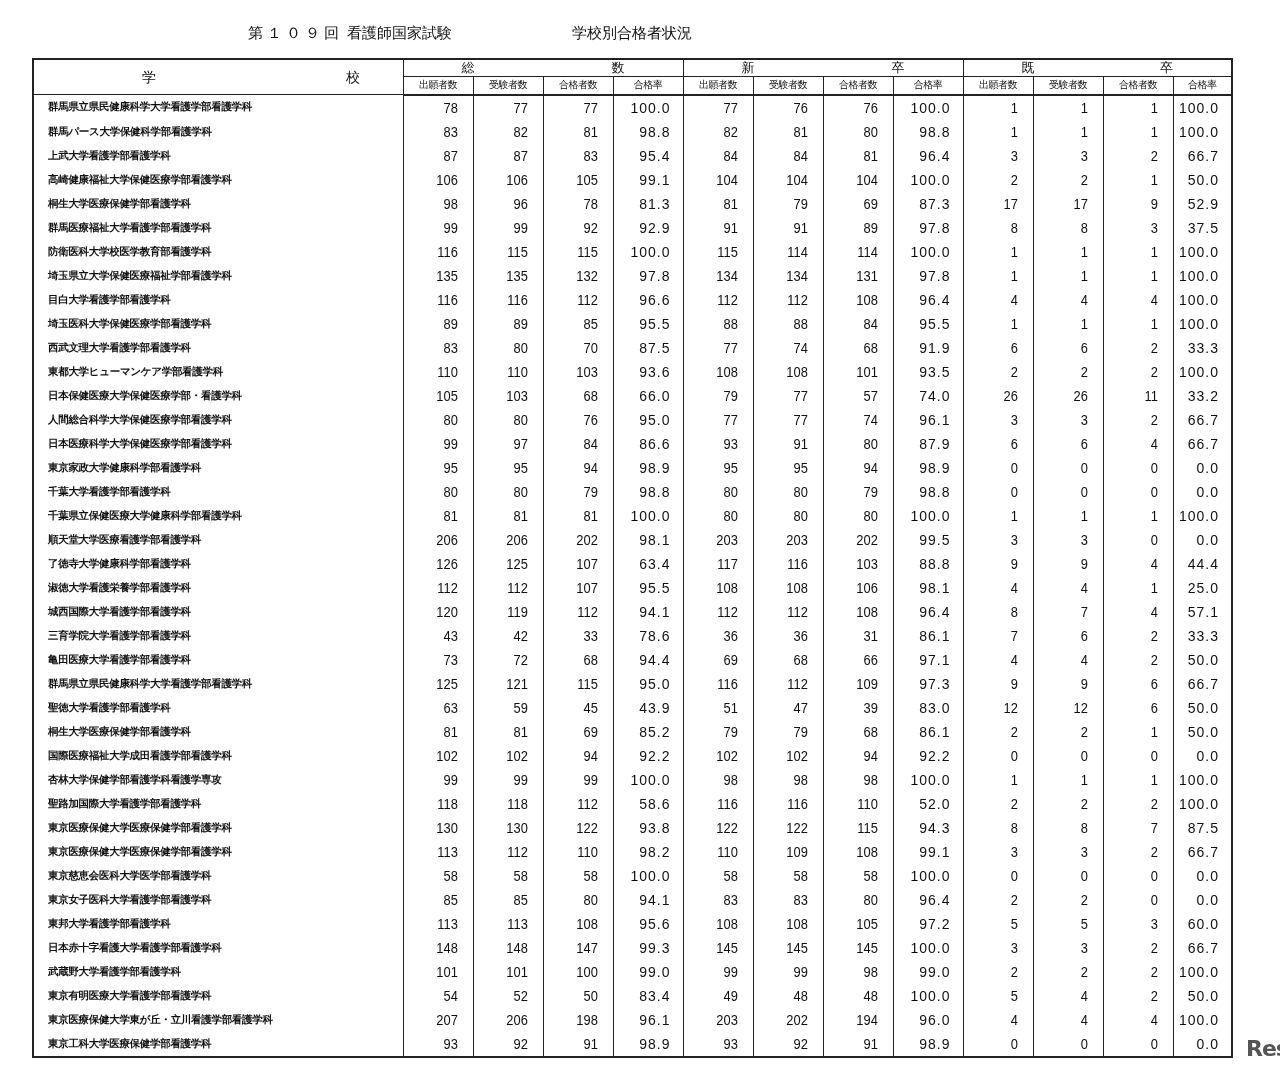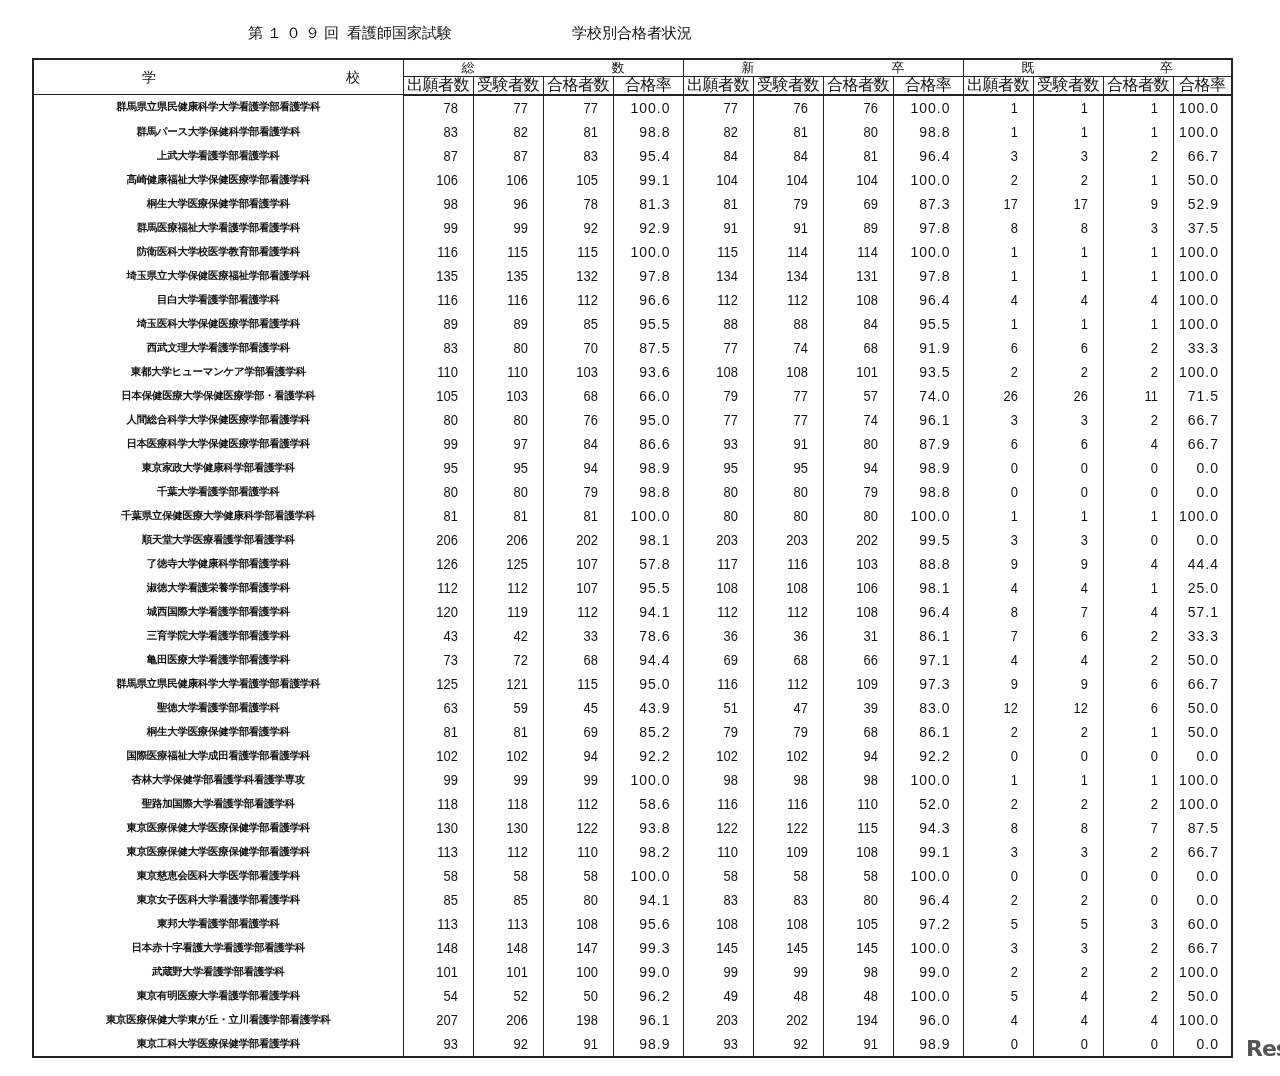--- a/index.html
+++ b/index.html
@@ -27,36 +27,36 @@
   table.results col.c-last { width: 59px; }
   thead th {
     font-weight: normal; font-family: "DejaVu Sans", sans-serif;
     padding: 0; line-height: 16px; height: 16px; font-size: 13px;
     border-left: 1px solid #222; border-right: 1px solid #222;
   }
   thead tr.group th { border-top: 1px solid #222; }
   thead tr.group th.grp { position: relative; }
   thead tr.group th.grp span.l { position: absolute; left: 58px; top: 0; }
   thead tr.group th.grp span.r { position: absolute; right: 58px; top: 0; }
-  thead tr.sub th { border-bottom: 2px solid #222; border-top: 1px solid #222; font-size: 16px; letter-spacing: -0.5px; }
+  thead tr.sub th { border-bottom: 2px solid #222; border-top: 1px solid #222; font-size: 10px; letter-spacing: -0.5px; }
   thead th.school-h {
     border-bottom: 1px solid #222; position: relative; height: 34px;
   }
   thead th.school-h span.l { position: absolute; left: 108px; top: 9px; font-size: 14px; }
   thead th.school-h span.r { position: absolute; left: 312px; top: 9px; font-size: 14px; }
 
   tbody td {
     height: 24px; padding: 0; font-size: 14px;
     font-family: "Liberation Sans", sans-serif;
     border-left: 1px solid #222; border-right: 1px solid #222;
     white-space: nowrap;
   }
   tbody td.school {
-    font-size: 10.5px; font-weight: bold; padding-left: 0;
-    font-family: "DejaVu Sans", sans-serif; letter-spacing: -0.3px; text-align: center;
+    font-size: 10.5px; font-weight: bold; padding-left: 14px;
+    font-family: "DejaVu Sans", sans-serif; letter-spacing: -0.3px;
   }
   tbody td.num { text-align: right; padding-right: 16px; transform: scaleX(0.92); transform-origin: right; }
   tbody td.rate { text-align: right; padding-right: 12px; letter-spacing: 1px; }
   tbody tr:last-child td { height: 24px; }
   .watermark {
     position: absolute; left: 1246px; top: 1036px;
     font-family: "DejaVu Sans", sans-serif; font-weight: bold;
     font-size: 22px; color: #555; letter-spacing: -1px;
   }
 </style>
@@ -306,21 +306,21 @@
         <td class="num">103</td>
         <td class="num">68</td>
         <td class="rate">66.0</td>
         <td class="num">79</td>
         <td class="num">77</td>
         <td class="num">57</td>
         <td class="rate">74.0</td>
         <td class="num">26</td>
         <td class="num">26</td>
         <td class="num">11</td>
-        <td class="rate">71.5</td>
+        <td class="rate">33.2</td>
       </tr>
       <tr>
         <td class="school">人間総合科学大学保健医療学部看護学科</td>
         <td class="num">80</td>
         <td class="num">80</td>
         <td class="num">76</td>
         <td class="rate">95.0</td>
         <td class="num">77</td>
         <td class="num">77</td>
         <td class="num">74</td>
@@ -403,21 +403,21 @@
         <td class="num">3</td>
         <td class="num">3</td>
         <td class="num">0</td>
         <td class="rate">0.0</td>
       </tr>
       <tr>
         <td class="school">了徳寺大学健康科学部看護学科</td>
         <td class="num">126</td>
         <td class="num">125</td>
         <td class="num">107</td>
-        <td class="rate">57.8</td>
+        <td class="rate">63.4</td>
         <td class="num">117</td>
         <td class="num">116</td>
         <td class="num">103</td>
         <td class="rate">88.8</td>
         <td class="num">9</td>
         <td class="num">9</td>
         <td class="num">4</td>
         <td class="rate">44.4</td>
       </tr>
       <tr>
@@ -673,21 +673,21 @@
         <td class="num">2</td>
         <td class="num">2</td>
         <td class="num">2</td>
         <td class="rate">100.0</td>
       </tr>
       <tr>
         <td class="school">東京有明医療大学看護学部看護学科</td>
         <td class="num">54</td>
         <td class="num">52</td>
         <td class="num">50</td>
-        <td class="rate">96.2</td>
+        <td class="rate">83.4</td>
         <td class="num">49</td>
         <td class="num">48</td>
         <td class="num">48</td>
         <td class="rate">100.0</td>
         <td class="num">5</td>
         <td class="num">4</td>
         <td class="num">2</td>
         <td class="rate">50.0</td>
       </tr>
       <tr>

